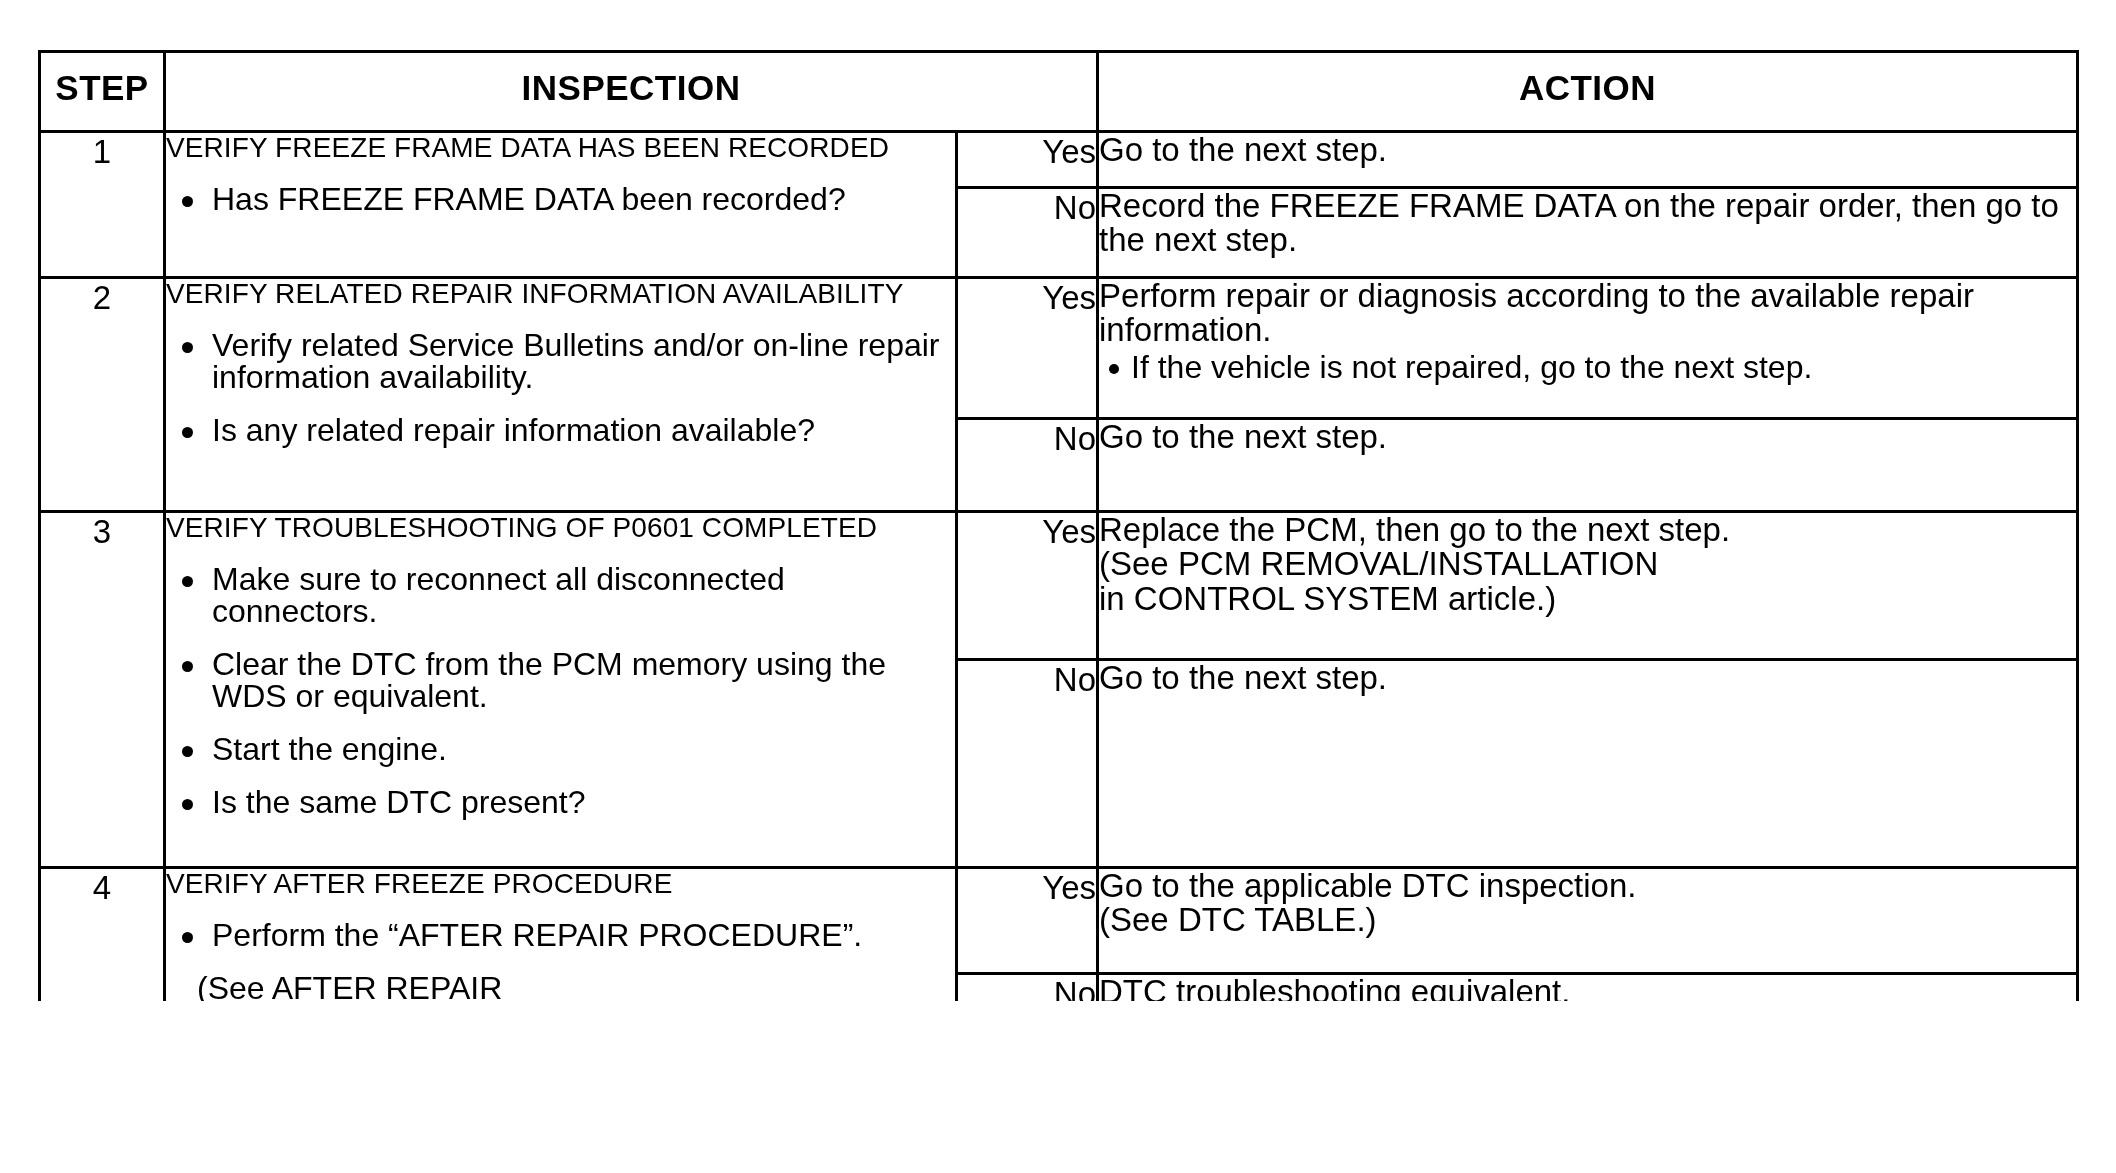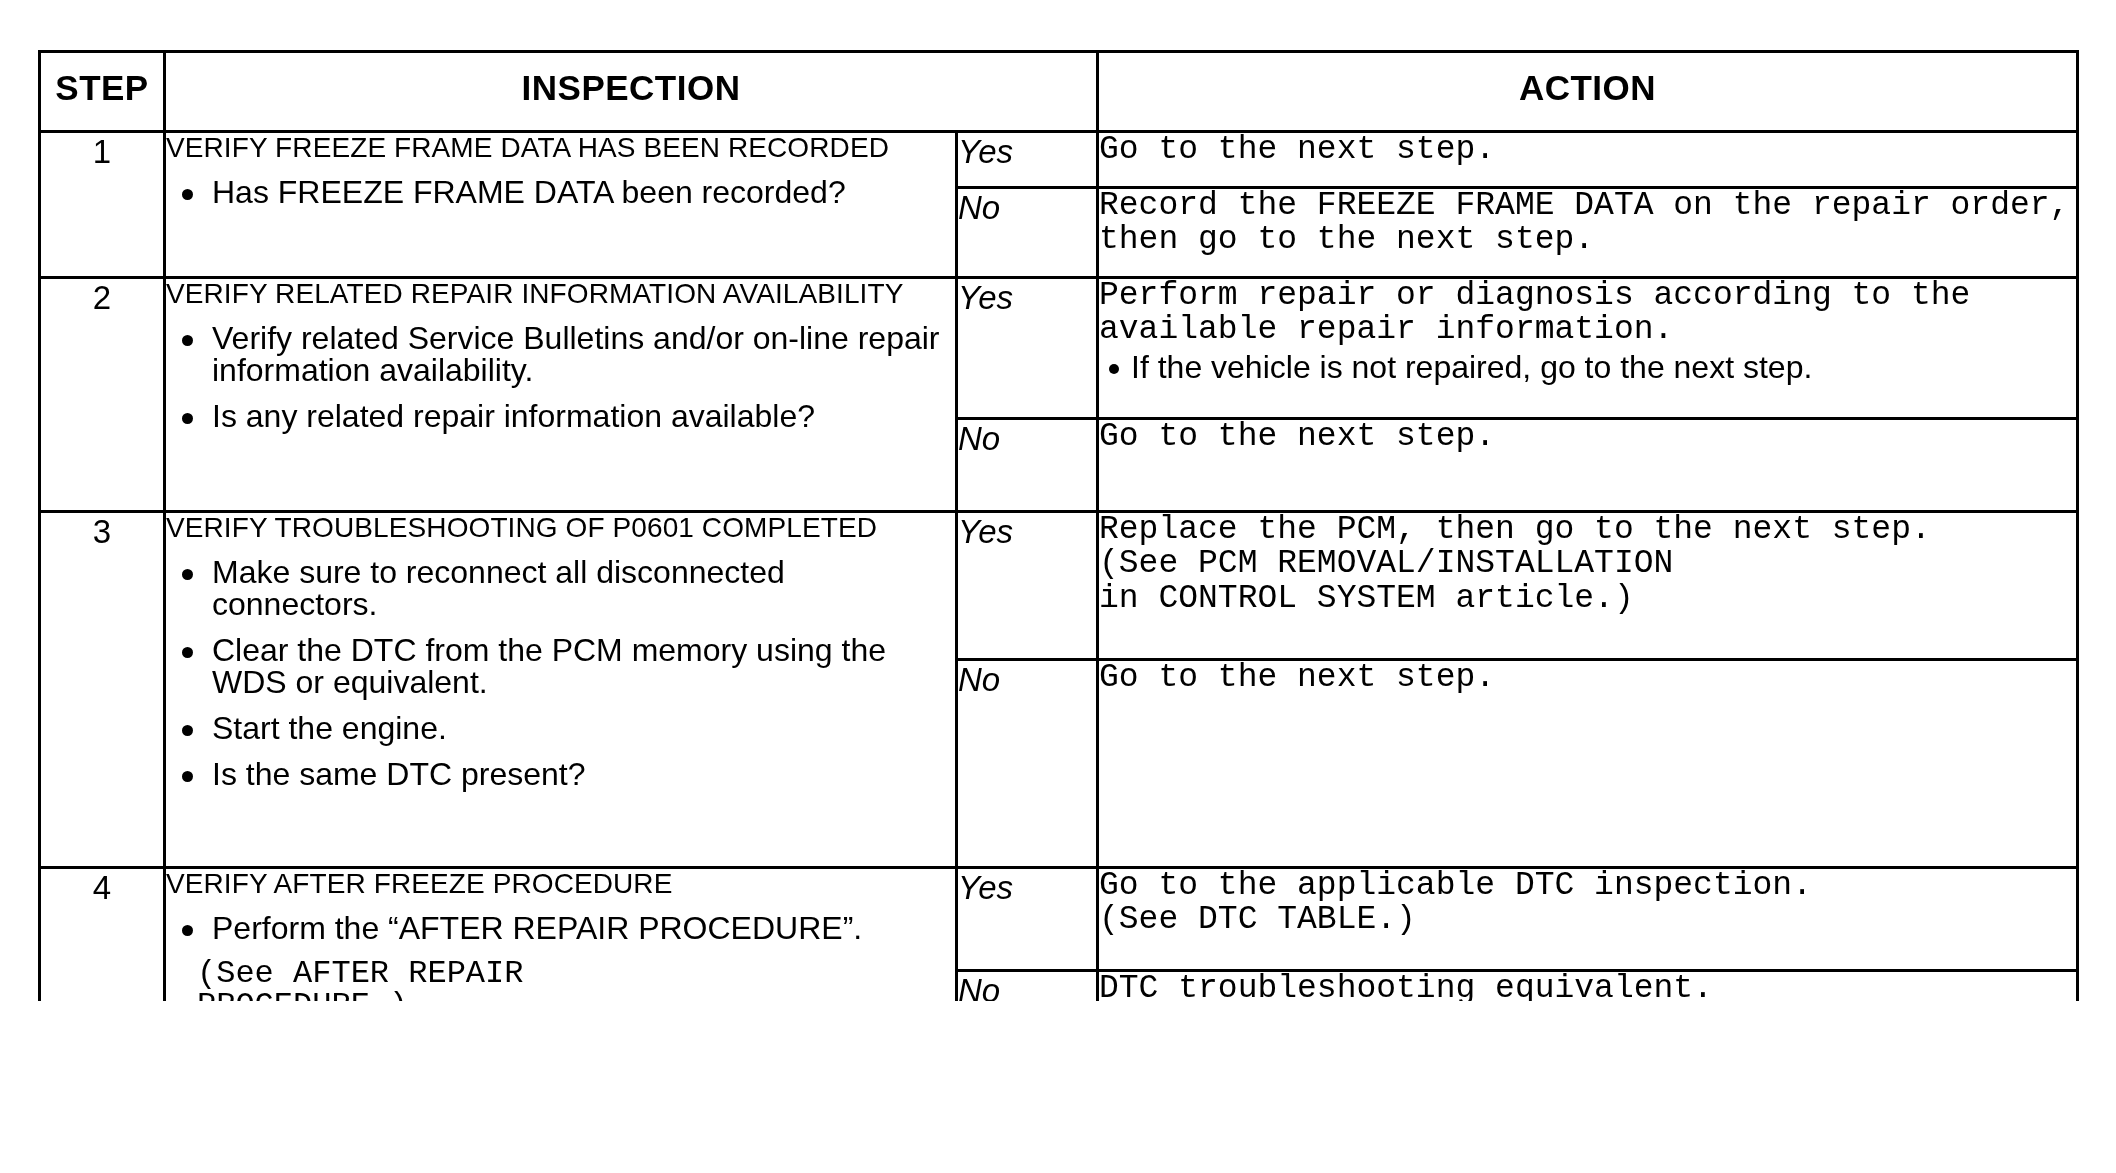--- a/index.html
+++ b/index.html
@@ -61,48 +61,46 @@
   .insp-list{
     list-style:none;
     margin:3px 0 0 0;
     padding:0;
   }
   .insp-list li{
     position:relative;
     padding-left:46px;
     font-size:32px;
     line-height:1.0;
-    margin-top:14px;
+    margin-top:21px;
   }
   .insp-list li::before{
     content:"";
     position:absolute;
     left:16px; top:13px;
     width:11px;height:11px;
     border-radius:50%;
     background:#000;
   }
   .insp-list li.nobullet{padding-left:31px;}
   .insp-list li.nobullet::before{display:none;}
 
   
   .ans-cell{
-    text-align:left;
+    text-align:right;
     font-size:33px;
     padding-top:6px;
-    font-style:italic;
   }
 
   
   .act-cell{ padding:4px 8px 10px 10px; }
   .act-line{
     font-size:33px;
     line-height:1.04;
     white-space:pre-line;
-    font-family:Liberation Mono, monospace;
   }
   .act-list{
     list-style:none;
     margin:2px 0 0 0;
     padding:0;
   }
   .act-list li{
     position:relative;
     padding-left:32px;
     font-size:32px;

